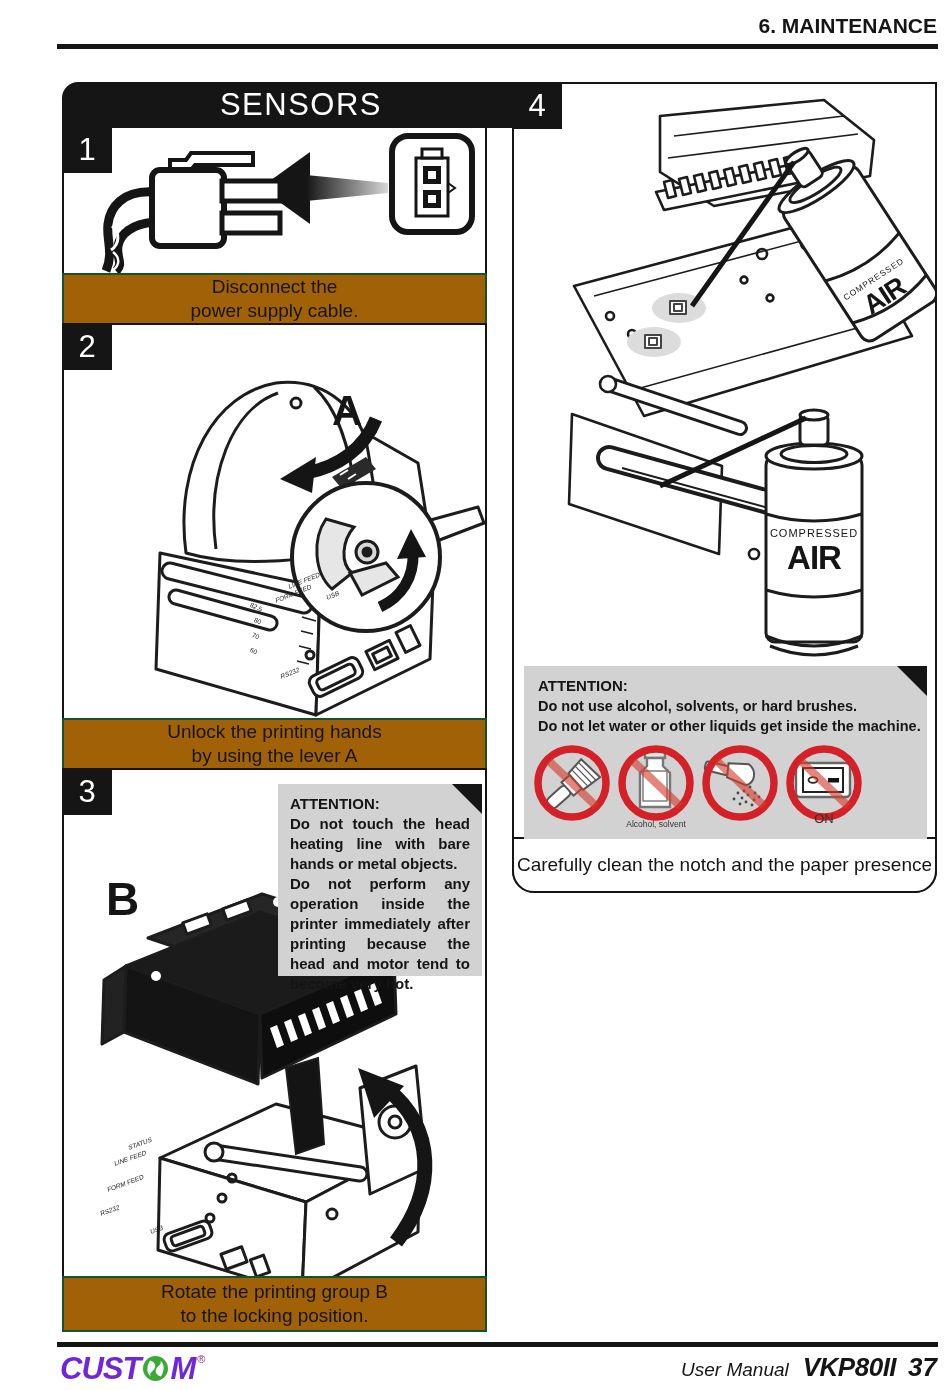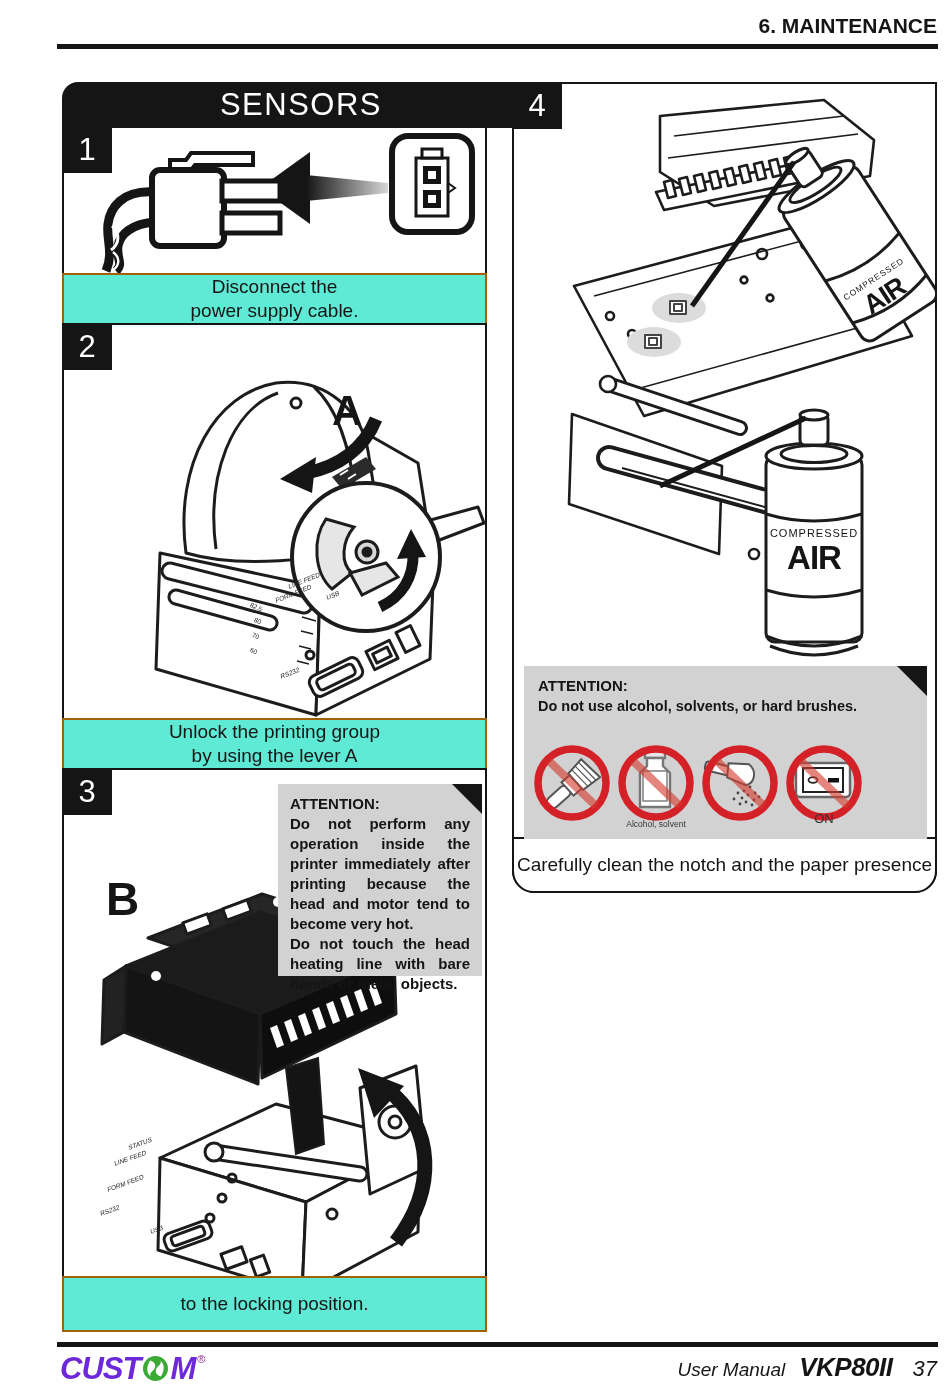--- a/index.html
+++ b/index.html
@@ -6,21 +6,21 @@
   .page{position:relative;width:950px;height:1390px;background:#fff;overflow:hidden;
         font-family:"Liberation Sans",sans-serif;color:#151515;}
   .rule{position:absolute;background:#151515;}
   .chapter{position:absolute;top:14px;right:13px;font-size:21px;font-weight:bold;}
   .sensors-hd{position:absolute;left:62px;top:82px;width:478px;height:46px;background:#151515;
       border-radius:16px 16px 0 0;display:flex;align-items:center;justify-content:center;
       color:#fff;font-size:31px;letter-spacing:1.5px;}
   .panel{position:absolute;background:#fff;border:2px solid #151515;box-sizing:border-box;}
   .badge{position:absolute;top:-2px;left:-2px;width:50px;height:47px;background:#151515;color:#fff;
       display:flex;align-items:center;justify-content:center;font-size:31px;z-index:6;}
-  .caption{position:absolute;background:#5eead4;border:2px solid #a16207;box-sizing:border-box;
+  .caption{position:absolute;background:#a16207;border:2px solid #14532d;box-sizing:border-box;
       display:flex;flex-direction:column;align-items:center;justify-content:center;
       font-size:19px;line-height:24px;text-align:center;}
   .ill{position:absolute;left:0;top:0;}
   .att{position:absolute;background:#d2d2d2;box-sizing:border-box;z-index:5;}
   .dogear{position:absolute;top:0;right:0;width:30px;height:30px;background:#151515;
       clip-path:polygon(0 0,100% 0,100% 100%);}
   .att-title{font-weight:bold;font-size:15px;line-height:20px;}
   .att-par{font-weight:bold;font-size:15px;line-height:20px;text-align:justify;}
   .att-line{font-weight:bold;font-size:14.5px;line-height:20px;white-space:nowrap;}
   .big-letter{position:absolute;font-weight:bold;z-index:4;}
@@ -32,21 +32,21 @@
   .proh-label{position:absolute;left:0;right:0;text-align:center;color:#333;z-index:2;}
   .can-label{position:absolute;text-align:center;z-index:4;color:#151515;}
   .can-l1{display:block;letter-spacing:1px;}
   .can-l2{display:block;font-weight:bold;letter-spacing:-1px;}
   .cap4{position:absolute;left:-2px;right:-2px;bottom:-2px;height:56px;border:2px solid #151515;
       border-radius:0 0 22px 22px;background:#fff;display:flex;flex-direction:column;
       align-items:center;justify-content:center;font-size:19px;line-height:24px;text-align:center;box-sizing:border-box;}
   .footer-right{position:absolute;top:1352px;right:13px;display:flex;align-items:baseline;}
   .doc-type{font-style:italic;font-size:19px;}
   .model{font-style:italic;font-weight:bold;font-size:26px;margin-left:14px;letter-spacing:-0.5px;}
-  .pageno{font-style:italic;font-weight:normal;font-size:22px;margin-left:20px;}
+  .pageno{font-style:italic;font-weight:bold;font-size:26px;margin-left:12px;}
   .logo{position:absolute;left:60px;top:1352px;display:flex;align-items:flex-start;}
   .logo-txt{font-weight:bold;font-style:italic;font-size:31px;color:#6d28d9;letter-spacing:-1px;line-height:34px;}
   .logo-o{display:inline-block;width:27px;height:27px;margin:3px 1px 0 2px;}
   .logo-reg{font-size:11px;color:#93278F;margin-left:2px;line-height:14px;}
 </style>
 </head>
 <body>
 
 <div class="page">
 
@@ -143,21 +143,21 @@
     <span class="tl" style="left:224px;top:258px;transform:rotate(-22deg) skewX(-12deg);">LINE FEED</span>
     <span class="tl" style="left:211px;top:272px;transform:rotate(-22deg) skewX(-12deg);">FORM FEED</span>
     <span class="tl" style="left:216px;top:348px;transform:rotate(-22deg) skewX(-12deg);">RS232</span>
     <span class="tl" style="left:262px;top:269px;transform:rotate(-22deg) skewX(-12deg);">USB</span>
     <span class="tl" style="left:188px;top:276px;transform:rotate(24deg);">82.5</span>
     <span class="tl" style="left:192px;top:291px;transform:rotate(24deg);">80</span>
     <span class="tl" style="left:190px;top:306px;transform:rotate(24deg);">70</span>
     <span class="tl" style="left:188px;top:321px;transform:rotate(24deg);">60</span>
   </div>
   <div class="caption" style="left:62px;top:718px;width:425px;height:52px;">
-    <span>Unlock the printing group</span>
+    <span>Unlock the printing hands</span>
     <span>by using the lever A</span>
   </div>
 
   <div class="panel" style="left:62px;top:768px;width:425px;height:510px;">
     <div class="badge">3</div>
     <svg class="ill" width="421" height="506" viewBox="0 0 421 506">
       <g fill="#fff" stroke="#1c1c1c" stroke-width="3" stroke-linejoin="round">
 
         <polygon points="96,388 242,432 356,372 212,334"></polygon>
         <polygon points="96,388 94,480 238,524 242,432"></polygon>
@@ -214,25 +214,26 @@
     <span class="big-letter" style="left:42px;top:102px;font-size:46px;">B</span>
     <span class="tl" style="left:64px;top:374px;transform:rotate(-20deg) skewX(-12deg);">STATUS</span>
     <span class="tl" style="left:50px;top:390px;transform:rotate(-20deg) skewX(-12deg);">LINE FEED</span>
     <span class="tl" style="left:43px;top:416px;transform:rotate(-20deg) skewX(-12deg);">FORM FEED</span>
     <span class="tl" style="left:36px;top:440px;transform:rotate(-20deg) skewX(-12deg);">RS232</span>
     <span class="tl" style="left:86px;top:458px;transform:rotate(-20deg) skewX(-12deg);">USB</span>
 
     <div class="att" style="left:214px;top:14px;width:204px;height:192px;padding:10px 12px;">
       <div class="dogear"></div>
       <div class="att-title">ATTENTION:</div>
+      <div class="att-par">Do not touch the head heating line with bare hands or metal objects.</div>
       <div class="att-par">Do not perform any operation inside the printer immediately after printing because the head and motor tend to become very hot.</div>
-      <div class="att-par">Do not touch the head heating line with bare hands or metal objects.</div>
     </div>
   </div>
   <div class="caption" style="left:62px;top:1276px;width:425px;height:56px;">
+    <span>Rotate the printing group B</span>
     <span>to the locking position.</span>
   </div>
 
   <div class="panel" style="left:512px;top:82px;width:425px;height:811px;border-radius:0 0 22px 22px;">
     <div class="badge">4</div>
     <svg class="ill" width="421" height="578" viewBox="0 0 421 578">
       <g fill="#fff" stroke="#1c1c1c" stroke-width="2.6" stroke-linejoin="round">
 
         <polygon points="146,32 310,16 360,56 356,92 200,122 146,88"></polygon>
         <path d="M160,52 L330,32 M154,74 L344,50" fill="none" stroke-width="1.6"></path>
@@ -305,20 +306,21 @@
     </div>
     <div class="can-label" style="left:300px;top:468px;transform:translate(-50%,-50%);width:120px;">
       <span class="can-l1" style="font-size:11px;">COMPRESSED</span>
       <span class="can-l2" style="font-size:33px;">AIR</span>
     </div>
 
     <div class="att" style="left:10px;top:582px;width:403px;height:173px;padding:10px 14px;">
       <div class="dogear"></div>
       <div class="att-title">ATTENTION:</div>
       <div class="att-line">Do not use alcohol, solvents, or hard brushes.</div>
+      <div class="att-line">Do not let water or other liquids get inside the machine.</div>
       <div class="icon-row">
         <div class="proh">
           <svg width="84" height="92" viewBox="0 0 84 92">
             <g transform="translate(42,44) rotate(-42)" fill="#fff" stroke="#555" stroke-width="2">
               <rect x="-32" y="-6" width="28" height="12" rx="6"></rect>
               <rect x="-6" y="-9" width="11" height="18"></rect>
               <polygon points="5,-11 24,-13 26,13 5,11"></polygon>
               <path d="M10,-11 l1,22 M15,-12 l1,24 M20,-12.5 l1,25" stroke-width="1.2"></path>
             </g>
             <circle cx="42" cy="42" r="34" fill="none" stroke="#d42027" stroke-width="7.5"></circle>

